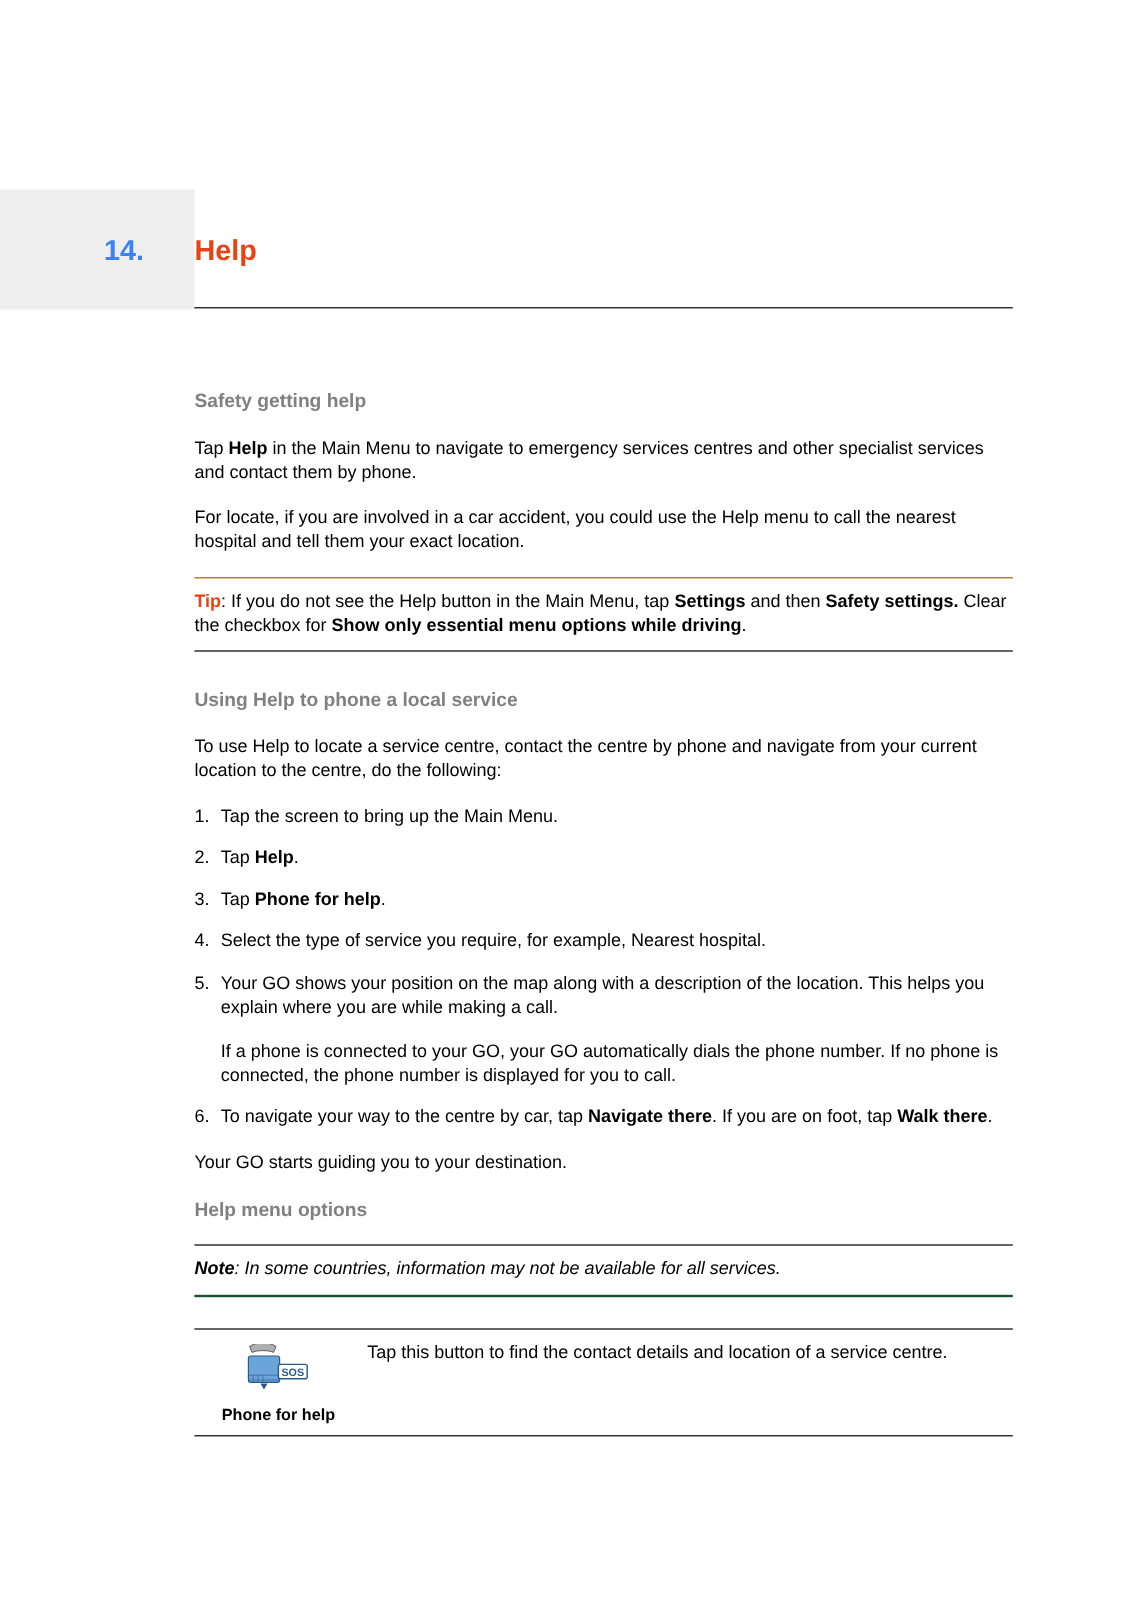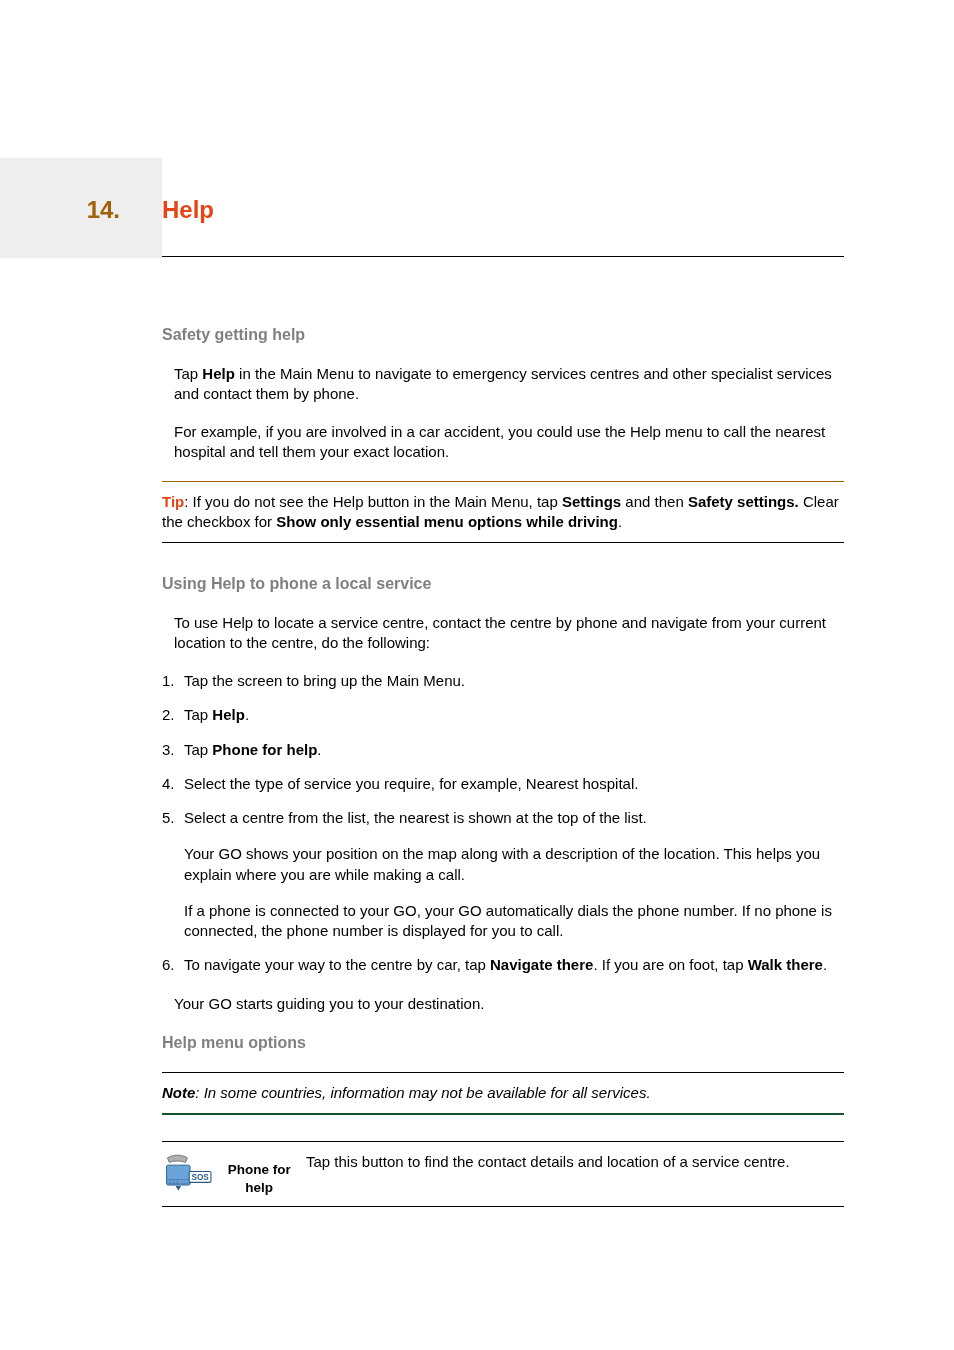--- a/index.html
+++ b/index.html
@@ -30,21 +30,21 @@
     background: #eeeeee;
   }
   .chapter-number {
     position: absolute;
     top: 38px;
     left: 0;
     width: 120px;
     text-align: right;
     font-size: 24px;
     font-weight: bold;
-    color: #a16207;
+    color: #3b82f6;
   }
   .chapter-title {
     position: absolute;
     top: 38px;
     left: 162px;
     font-size: 24px;
     font-weight: bold;
     color: #e64415;
   }
   .chapter-rule {
@@ -63,21 +63,21 @@
     font-size: 15px;
     line-height: 1.35;
   }
   .subheading {
     color: #808080;
     font-weight: bold;
     font-size: 16px;
     margin: 0 0 18px 0;
   }
   p {
-    margin: 0 0 18px 12px;
+    margin: 0 0 18px 0;
   }
   .tip-box {
     border-top: 1px solid #a16207;
     border-bottom: 1px solid #000;
     padding: 10px 0 10px 0;
     margin: 0 0 30px 0;
   }
   .tip-label {
     color: #e64415;
     font-weight: bold;
@@ -114,21 +114,21 @@
   .option-row {
     border-top: 1px solid #000;
     border-bottom: 1px solid #000;
     padding: 10px 0 8px 0;
     display: flex;
     align-items: flex-start;
   }
   .option-icon-cell {
     flex: 0 0 140px;
     display: flex;
-    flex-direction: row;
+    flex-direction: column;
     align-items: center;
     padding-top: 2px;
   }
   .option-icon-cell svg {
     display: block;
   }
   .option-label {
     font-weight: bold;
     font-size: 13.5px;
     margin-top: 6px;
@@ -161,36 +161,36 @@
   </div>
 
   <div class="content">
 
     <div class="subheading">Safety getting help</div>
 
     <p>
       <span>Tap </span><b>Help</b><span> in the Main Menu to navigate to emergency services centres and other specialist services and contact them by phone.</span>
     </p>
 
-    <p>For example, if you are involved in a car accident, you could use the Help menu to call the nearest hospital and tell them your exact location.</p>
+    <p>For locate, if you are involved in a car accident, you could use the Help menu to call the nearest hospital and tell them your exact location.</p>
 
     <div class="tip-box">
       <span class="tip-label">Tip</span><span>: If you do not see the Help button in the Main Menu, tap </span><b>Settings</b><span> and then </span><b>Safety settings.</b><span> Clear the checkbox for </span><b>Show only essential menu options while driving</b><span>.</span>
     </div>
 
     <div class="subheading">Using Help to phone a local service</div>
 
     <p>To use Help to locate a service centre, contact the centre by phone and navigate from your current location to the centre, do the following:</p>
 
     <ol class="steps">
       <li><span class="num">1.</span><span>Tap the screen to bring up the Main Menu.</span></li>
       <li><span class="num">2.</span><span>Tap </span><b>Help</b><span>.</span></li>
       <li><span class="num">3.</span><span>Tap </span><b>Phone for help</b><span>.</span></li>
       <li><span class="num">4.</span><span>Select the type of service you require, for example, Nearest hospital.</span></li>
-      <li><span class="num">5.</span><span>Select a centre from the list, the nearest is shown at the top of the list.</span>
+      <li><span class="num">5.</span>
         <div class="step-indent">Your GO shows your position on the map along with a description of the location. This helps you explain where you are while making a call.</div>
         <div class="step-indent">If a phone is connected to your GO, your GO automatically dials the phone number. If no phone is connected, the phone number is displayed for you to call.</div>
       </li>
       <li><span class="num">6.</span><span>To navigate your way to the centre by car, tap </span><b>Navigate there</b><span>. If you are on foot, tap </span><b>Walk there</b><span>.</span></li>
     </ol>
 
     <p>Your GO starts guiding you to your destination.</p>
 
     <div class="subheading">Help menu options</div>
 

